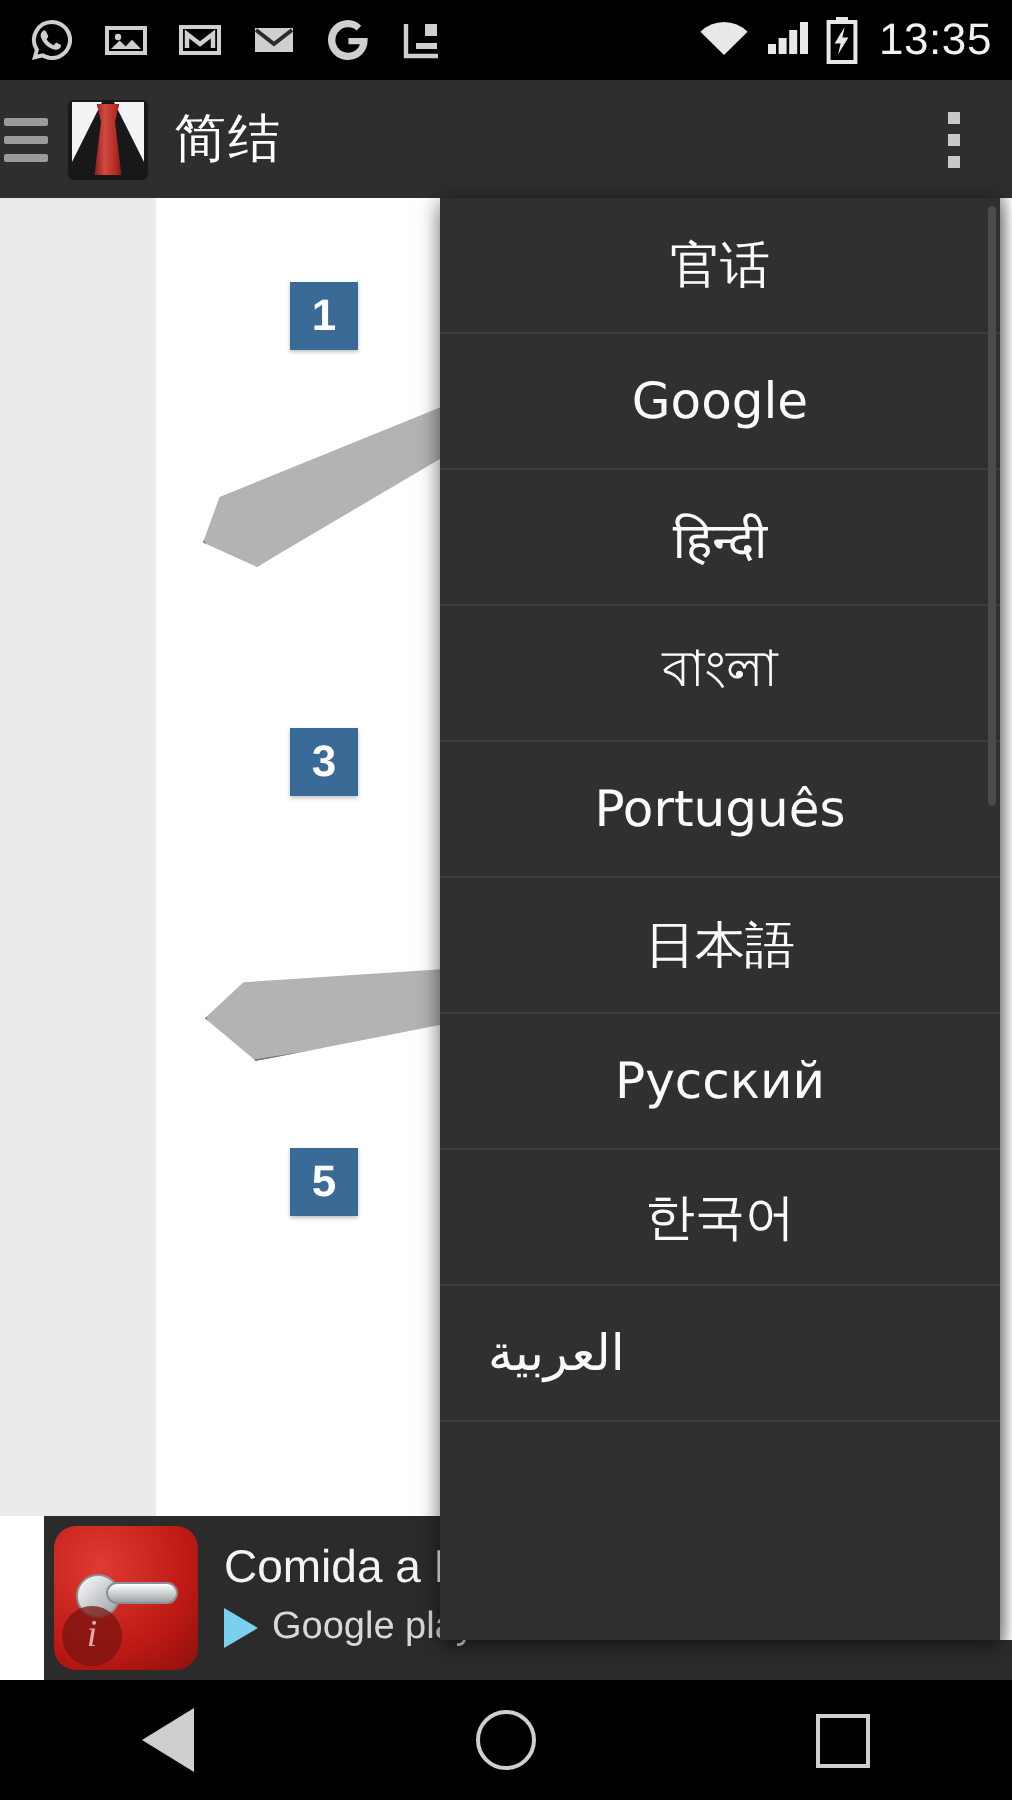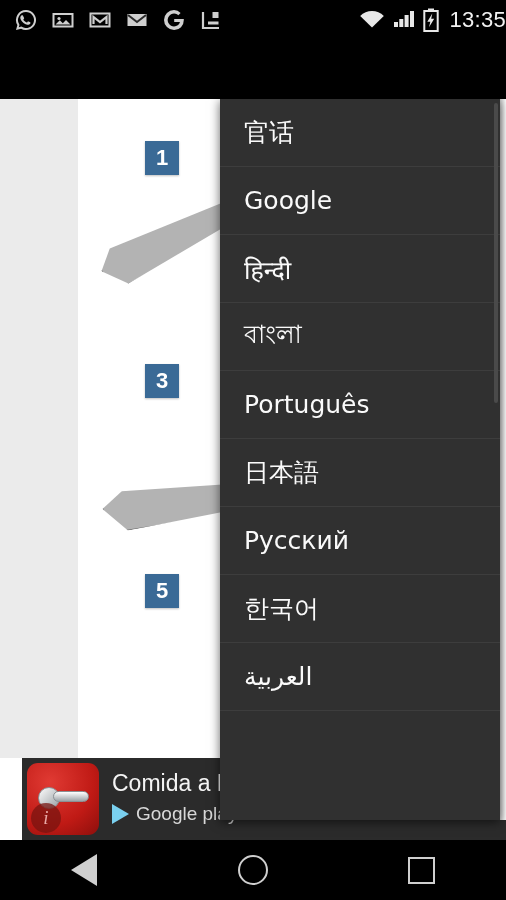--- a/index.html
+++ b/index.html
@@ -10,21 +10,21 @@
     overflow:hidden;
   }
   #screen { position:relative; width:506px; height:900px; background:#000; overflow:hidden; }
 
   
   #statusbar {
     position:absolute; left:0; top:0; width:506px; height:40px;
     background:#000; display:flex; align-items:center;
   }
   .sb-left { display:flex; align-items:center; gap:13px; padding-left:14px; }
-  .sb-right { margin-left:auto; display:flex; align-items:center; gap:7px; padding-right:0; }
+  .sb-right { margin-left:auto; display:flex; align-items:center; gap:7px; padding-right:10px; }
   .sb-ico { display:block; }
   #clock {
     color:#f2f2f2; font-size:22px; letter-spacing:0.3px; margin-left:3px;
     font-family:"Liberation Sans","DejaVu Sans",sans-serif;
   }
 
   
   #appbar {
     position:absolute; left:0; top:40px; width:506px; height:59px;
     background:#2e2e2e; display:flex; align-items:center;
@@ -143,20 +143,21 @@
   }
   #menu-edge {
     position:absolute; left:500px; top:99px; width:6px; height:721px;
     background:linear-gradient(90deg,#cfcfcf,#ffffff); z-index:9;
   }
   .mi {
     position:relative; height:68px; display:flex; align-items:center;
     padding:0 24px; border-bottom:1px solid #3d3d3d;
     color:#fafafa; font-size:25px;
     font-family:"DejaVu Sans","Liberation Sans",sans-serif;
+    justify-content:center;
   }
   .mi.rtl { justify-content:flex-end; direction:rtl; }
   #scrollbar {
     position:absolute; right:2px; top:4px; width:4px; height:300px;
     background:#4a4a4a; border-radius:2px; z-index:11;
   }
 
   
   #navbar {
     position:absolute; left:0; bottom:0; width:506px; height:60px;
@@ -212,20 +213,38 @@
       </svg>
       <svg class="sb-ico" width="16" height="24" viewBox="0 0 16 24">
         <rect x="5" y="0.5" width="6" height="2.5" fill="#e8e8e8"></rect>
         <rect x="1.3" y="3" width="13.4" height="20" fill="none" stroke="#e8e8e8" stroke-width="2"></rect>
         <path fill="#e8e8e8" d="M9.3 5.5l-5 8.2h3l-1.3 5.6 5.2-8.5h-3z"></path>
       </svg>
       <span id="clock">13:35</span>
     </div>
   </div>
 
+  <div id="appbar">
+    <div id="hamburger">
+      <i></i>
+      <i></i>
+      <i></i>
+    </div>
+    <div id="app-icon">
+      <span class="collar-l"></span>
+      <span class="collar-r"></span>
+      <span class="tie"></span>
+    </div>
+    <span id="app-title">简结</span>
+    <div id="overflow">
+      <i></i>
+      <i></i>
+      <i></i>
+    </div>
+  </div>
 
   <div id="content">
     <div id="card">
 
       <div class="step" style="top:20px;height:220px;">
         <div class="badge" style="left:67px;top:22px;">1</div>
         <div class="tiefig" style="left:86px;top:30px;width:230px;height:200px;">
           <div class="collar" style="left:72px;top:4px;"></div>
           <div class="blade" style="left:-72px;top:60px;width:180px;height:44px;transform:rotate(-28deg);
                       clip-path:polygon(0% 45%,10% 8%,100% 46%,100% 82%,10% 98%);"></div>

